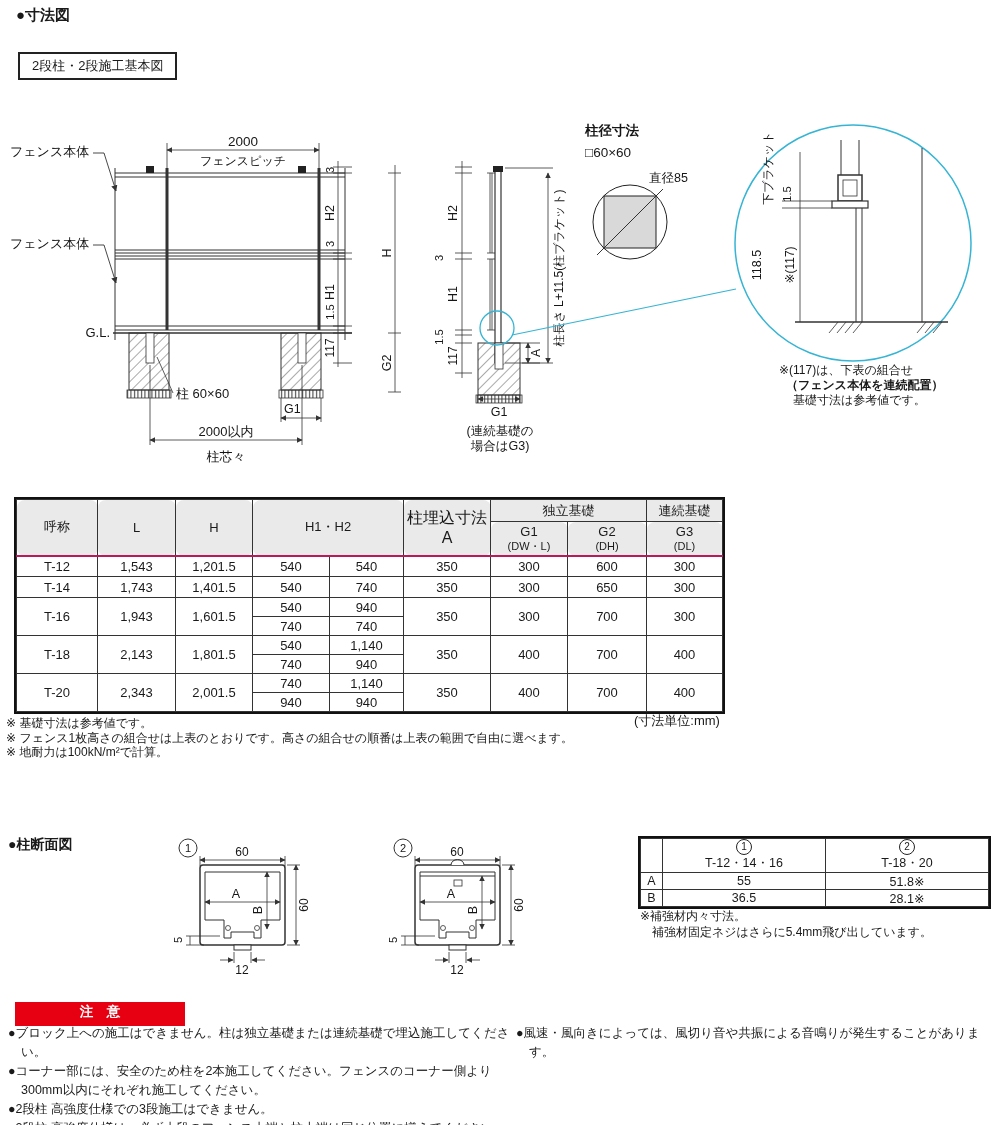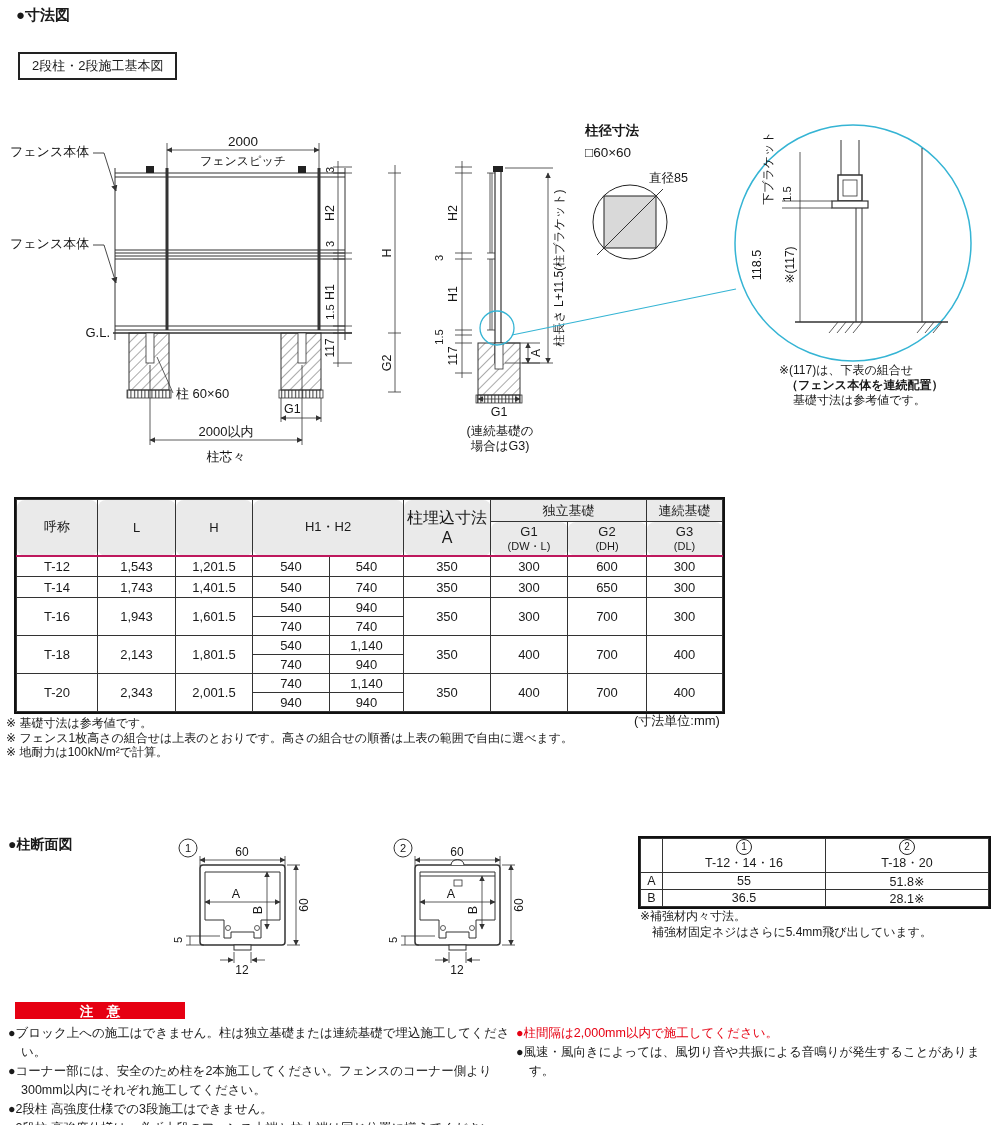--- a/index.html
+++ b/index.html
@@ -32,21 +32,21 @@
   .sec-title{left:8px;top:836px;font-size:14px;font-weight:bold;}
   .sec-tbl-wrap{left:638px;top:836px;border:2px solid #111;}
   table.sec{border-collapse:collapse;table-layout:fixed;width:348px;font-size:12.5px;}
   table.sec th,table.sec td{border:1px solid #333;text-align:center;padding:0;font-weight:normal;vertical-align:middle;}
   table.sec tr.hd{height:31px;}
   table.sec tr.dr{height:17px;}
   .circ{display:inline-block;width:14px;height:14px;border:1px solid #222;border-radius:50%;line-height:13px;font-size:10px;text-align:center;}
   .sec-notes{left:640px;top:908px;font-size:12px;line-height:16px;}
   .sec-notes .ind{padding-left:12px;}
   
-  .caution-banner{left:15px;top:1002px;width:170px;height:17px;background:#e60012;color:#fff;font-size:13.5px;font-weight:bold;text-align:center;line-height:20px;}
+  .caution-banner{left:15px;top:1002px;width:170px;height:24px;background:#e60012;color:#fff;font-size:13.5px;font-weight:bold;text-align:center;line-height:20px;}
   .bullets{font-size:12.5px;line-height:19px;}
   .bullets .item{padding-left:13px;text-indent:-13px;}
   .bullets-left{left:8px;top:1024px;width:506px;}
   .bullets-right{left:516px;top:1024px;width:482px;}
   .red{color:#e60012;}
 </style>
 </head>
 <body>
 
 <div class="sheet">
@@ -498,17 +498,16 @@
   <div class="abs caution-banner">注　意</div>
 
   <div class="abs bullets bullets-left">
     <div class="item">●ブロック上への施工はできません。柱は独立基礎または連続基礎で埋込施工してください。</div>
     <div class="item">●コーナー部には、安全のため柱を2本施工してください。フェンスのコーナー側より300mm以内にそれぞれ施工してください。</div>
     <div class="item">●2段柱 高強度仕様での3段施工はできません。</div>
     <div class="item">●2段柱 高強度仕様は、必ず上段のフェンス上端と柱上端は同じ位置に揃えてください。上ブラケットが上下に移動できません。</div>
   </div>
 
   <div class="abs bullets bullets-right">
-    <div class="item red">●柱間隔は2,000mm以内で施工してください。</div>
     <div class="item">●風速・風向きによっては、風切り音や共振による音鳴りが発生することがあります。</div>
   </div>
 
 </div>
 
 </body></html>

